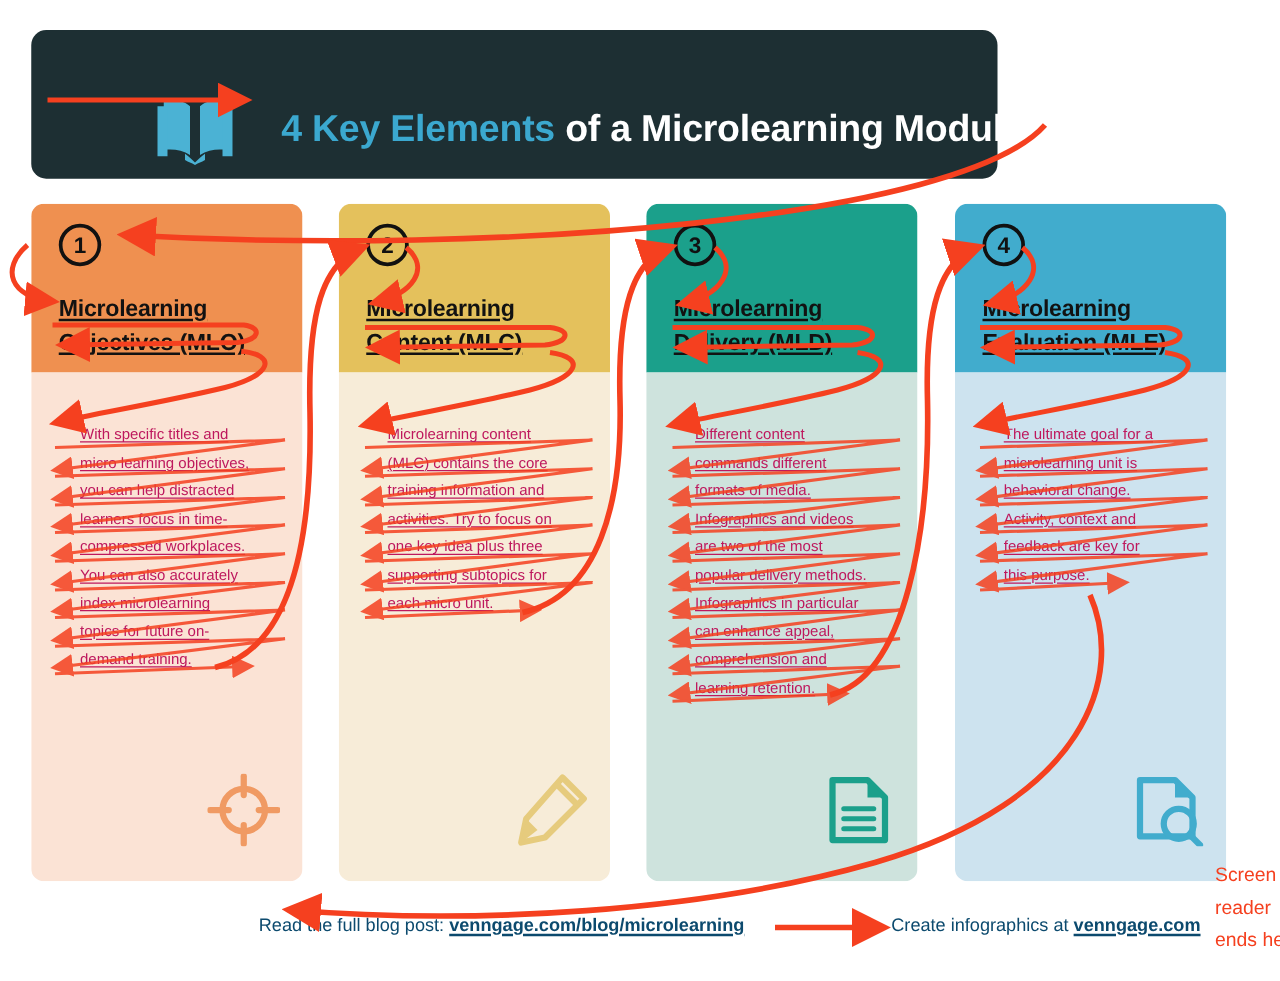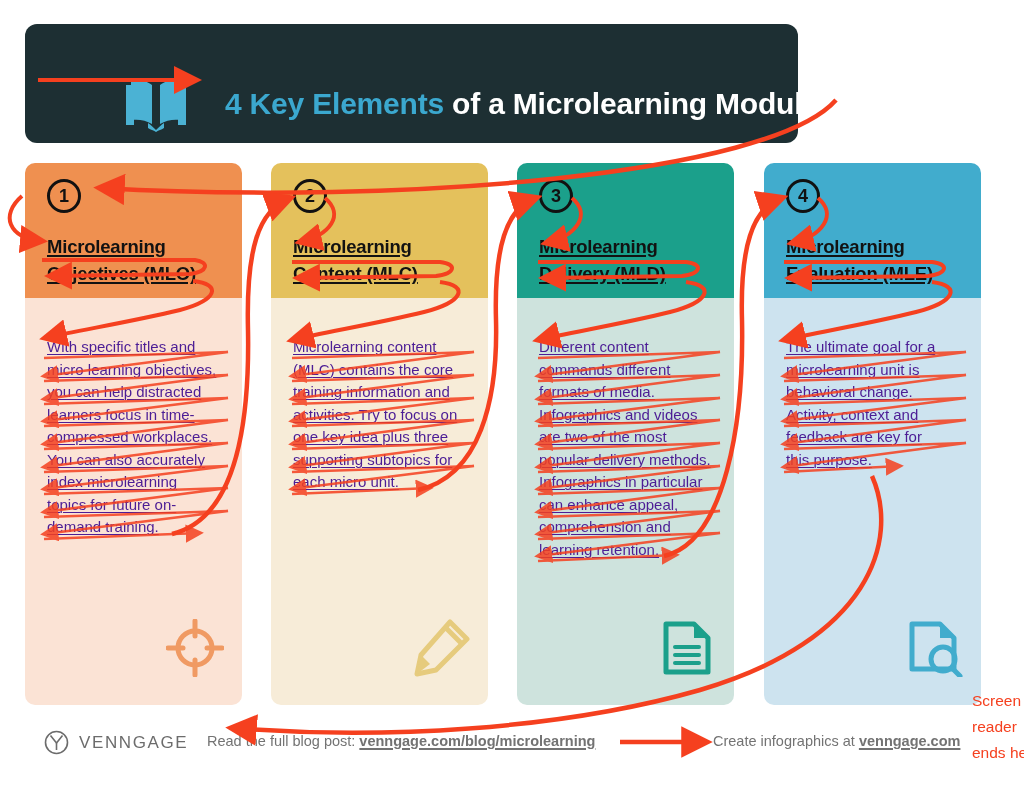--- a/index.html
+++ b/index.html
@@ -105,26 +105,26 @@
     width: 190px;
     font-size: 18.5px;
     font-weight: bold;
     line-height: 27px;
     color: #121212;
     letter-spacing: -0.2px;
   }
   .col-title span { text-decoration: underline; text-decoration-thickness: 2px; text-underline-offset: 2px; }
   .col-text {
     position: absolute;
-    left: 22px;
+    left: 39px;
     top: 38px;
     width: 184px;
-    font-size: 15px;
+    font-size: 12px;
     line-height: 22.5px;
-    color: #4c1d95;
+    color: #be185d;
   }
   .col-text span {
     text-decoration: underline;
     text-decoration-thickness: 1px;
     text-underline-offset: 2px;
   }
   .col-icon {
     position: absolute;
     right: 18px;
     bottom: 28px;
@@ -151,21 +151,21 @@
   .venngage-word {
     font-size: 17px;
     letter-spacing: 1.6px;
     color: #6c6c6c;
     font-weight: normal;
   }
   .footer-text {
     position: absolute;
     top: 733px;
     font-size: 14.5px;
-    color: #737373;
+    color: #0c4a6e;
     white-space: nowrap;
   }
   .footer-text b {
     font-weight: bold;
     text-decoration: underline;
     text-decoration-thickness: 1.5px;
     text-underline-offset: 2px;
   }
   #footer-left  { left: 207px; }
   #footer-right { left: 713px; }
@@ -293,28 +293,20 @@
         <line x1="47" y1="49" x2="55" y2="57" stroke="#41accd" stroke-width="5" stroke-linecap="round"></line>
       </svg>
     </div>
     <div class="num-badge">4</div>
     <div class="col-title">
       <span>Microlearning</span><br>
       <span>Evaluation (MLE)</span>
     </div>
   </div>
 
-  <div class="venngage-logo">
-    <svg class="venngage-mark" viewBox="0 0 25 25">
-      <circle cx="12.5" cy="12.5" r="11" fill="none" stroke="#6c6c6c" stroke-width="1.6"></circle>
-      <path d="M6.5 5.5 L12.5 13 L18.5 5.5" fill="none" stroke="#6c6c6c" stroke-width="1.6" stroke-linejoin="round"></path>
-      <line x1="12.5" y1="13" x2="12.5" y2="20" stroke="#6c6c6c" stroke-width="1.6"></line>
-    </svg>
-    <div class="venngage-word">VENNGAGE</div>
-  </div>
 
   <div class="footer-text" id="footer-left"><span>Read the full blog post: </span><b>venngage.com/blog/microlearning</b></div>
 
   <div class="footer-text" id="footer-right"><span>Create infographics at </span><b>venngage.com</b></div>
 
   <div class="anno" id="anno-end"><span>Screen</span><br><span>reader</span><br><span>ends here.</span></div>
 
   <svg id="overlay" viewBox="0 0 1024 785">
     <defs>
       <marker id="ah" markerWidth="7" markerHeight="7" refX="5.5" refY="3.5" orient="auto">

